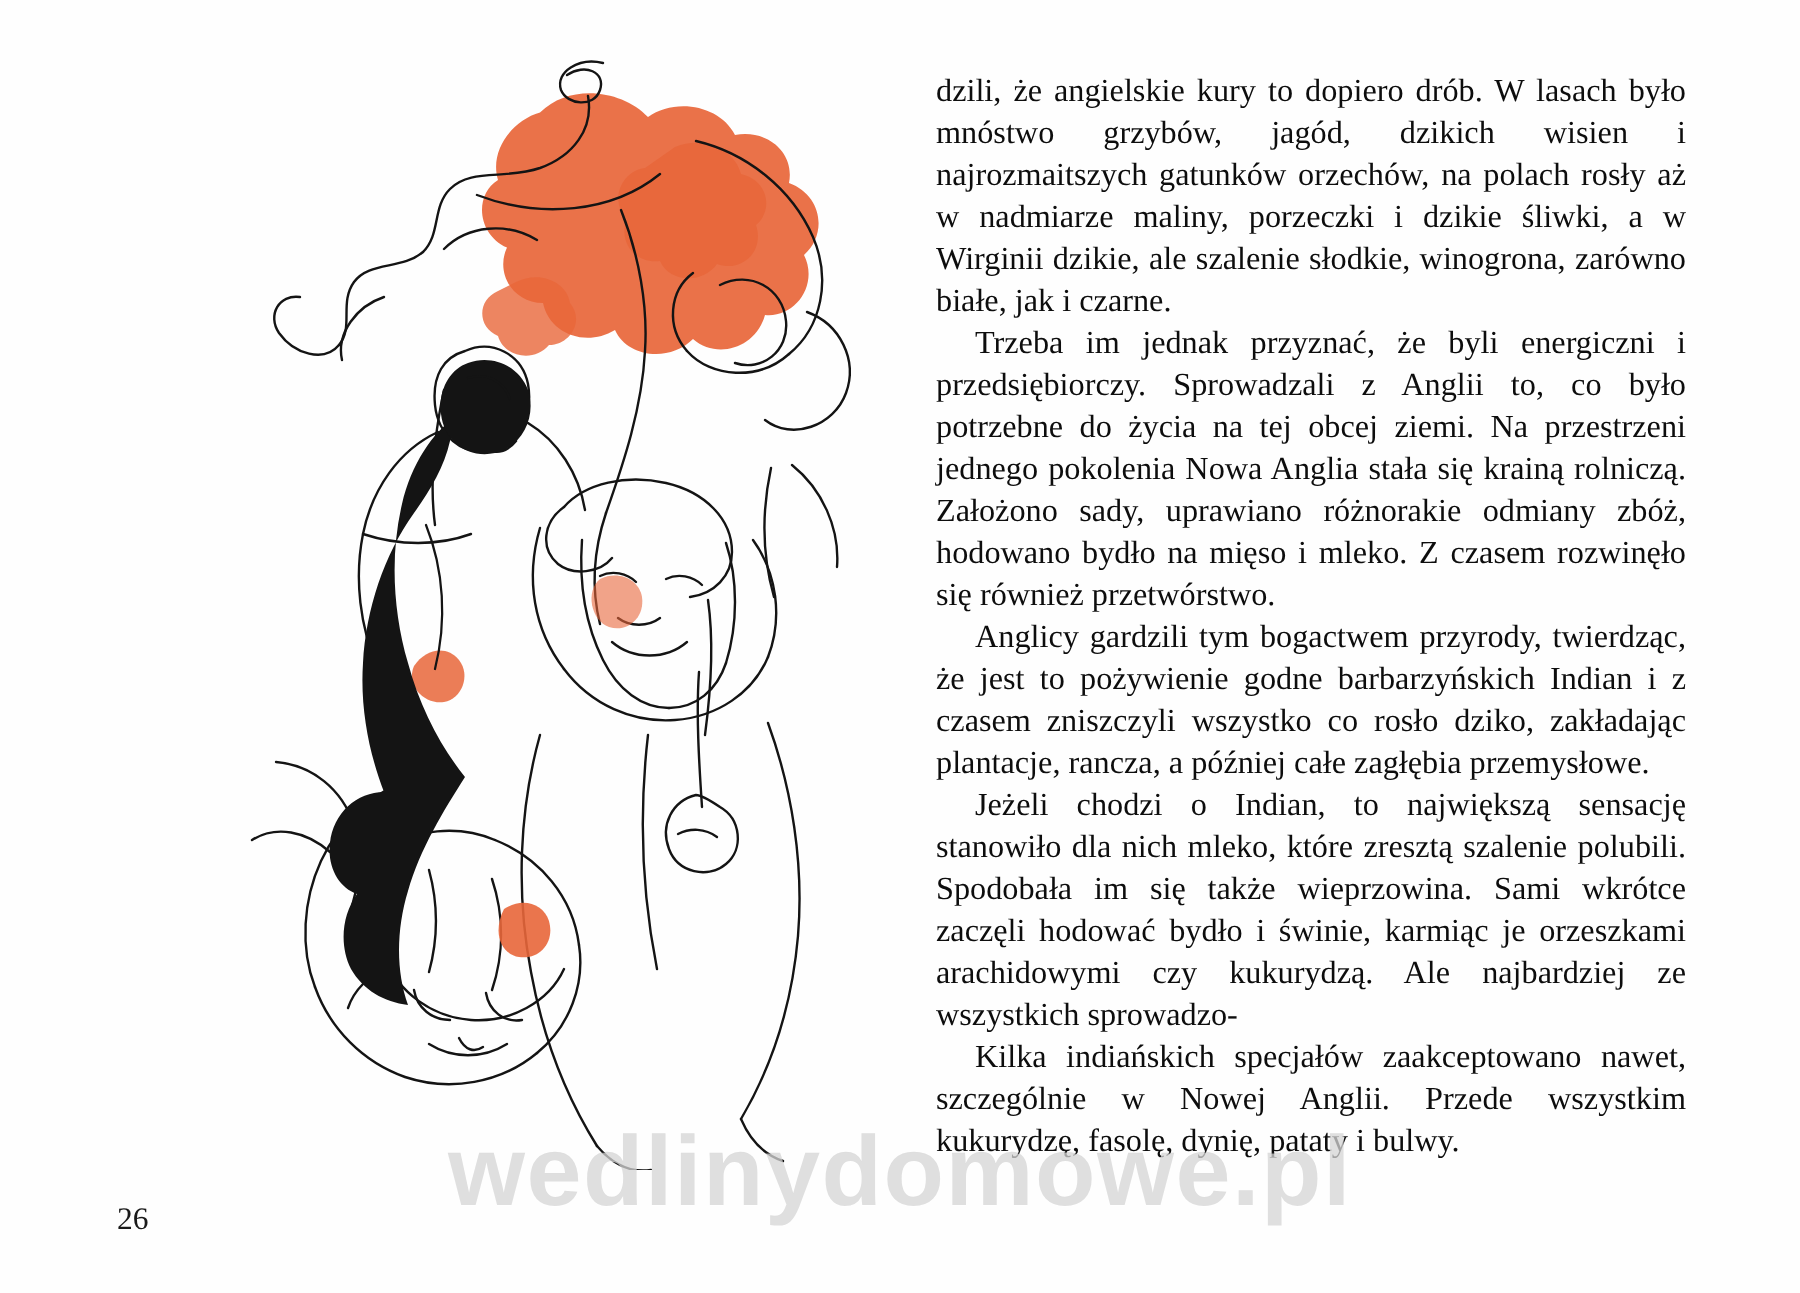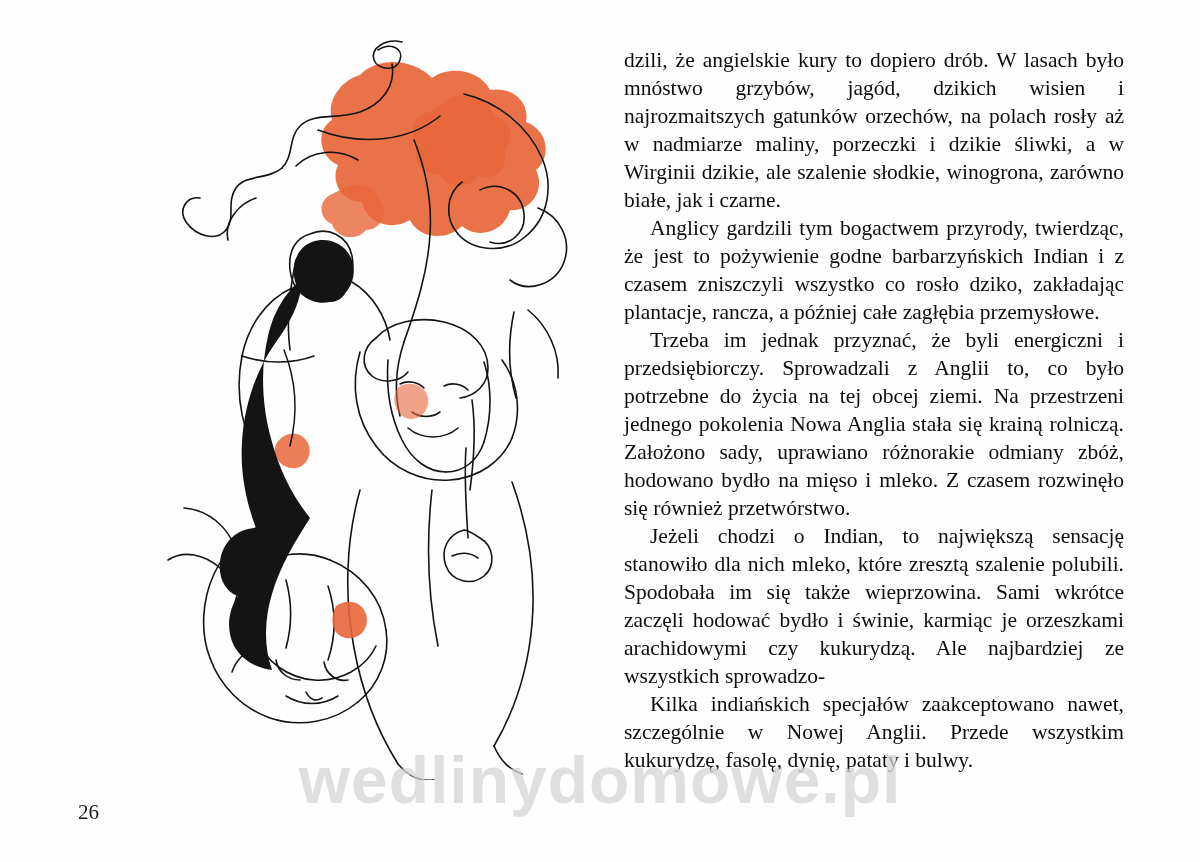--- a/index.html
+++ b/index.html
@@ -182,22 +182,22 @@
 
       <g fill="none" stroke="#141414" stroke-width="1.5" stroke-linecap="round">
         <path d="M252 232 C264 228 276 234 280 246"></path>
         <path d="M224 330 C236 360 238 394 230 426"></path>
       </g>
     </svg>
   </div>
 
   <div class="text-column">
     <p>dzili, że angielskie kury to dopiero drób. W lasach było mnóstwo grzybów, jagód, dzikich wisien i najrozmaitszych gatunków orzechów, na polach rosły aż w nadmiarze maliny, porzeczki i dzikie śliwki, a w Wirginii dzikie, ale szalenie słodkie, winogrona, zarówno białe, jak i czarne.</p>
+    <p class="indent">Trzeba im jednak przyznać, że byli energiczni i przedsiębiorczy. Sprowadzali z Anglii to, co było potrzebne do życia na tej obcej ziemi. Na prze­strzeni jednego pokolenia Nowa Anglia stała się krainą rolniczą. Założono sady, uprawiano różno­rakie odmiany zbóż, hodowano bydło na mięso i mleko. Z czasem rozwinęło się również prze­twórstwo.</p>
     <p class="indent">Anglicy gardzili tym bogactwem przyrody, twierdząc, że jest to pożywienie godne barba­rzyńskich Indian i z czasem zniszczyli wszystko co rosło dziko, zakładając plantacje, rancza, a póź­niej całe zagłębia przemysłowe.</p>
-    <p class="indent">Trzeba im jednak przyznać, że byli energiczni i przedsiębiorczy. Sprowadzali z Anglii to, co było potrzebne do życia na tej obcej ziemi. Na prze­strzeni jednego pokolenia Nowa Anglia stała się krainą rolniczą. Założono sady, uprawiano różno­rakie odmiany zbóż, hodowano bydło na mięso i mleko. Z czasem rozwinęło się również prze­twórstwo.</p>
     <p class="indent">Jeżeli chodzi o Indian, to największą sensację stanowiło dla nich mleko, które zresztą szalenie polubili. Spodobała im się także wieprzowina. Sami wkrótce zaczęli hodować bydło i świnie, karmiąc je orzeszkami arachidowymi czy kuku­rydzą. Ale najbardziej ze wszystkich sprowadzo-</p>
     <p class="indent">Kilka indiańskich specjałów zaakceptowano nawet, szczególnie w Nowej Anglii. Przede wszyst­kim kukurydzę, fasolę, dynię, pataty i bulwy.</p>
   </div>
 
   <div class="page-number">26</div>
 
   <div class="watermark">wedlinydomowe.pl</div>
 
 </div>
 

